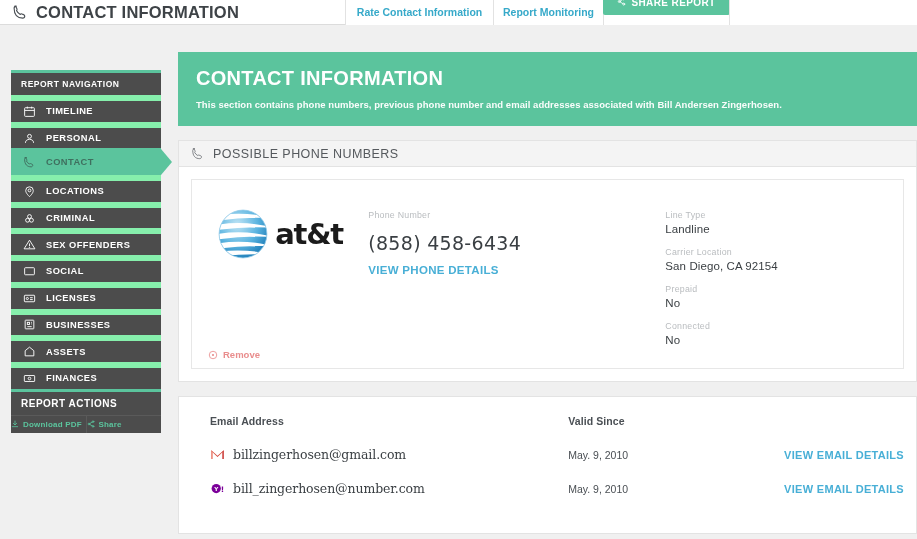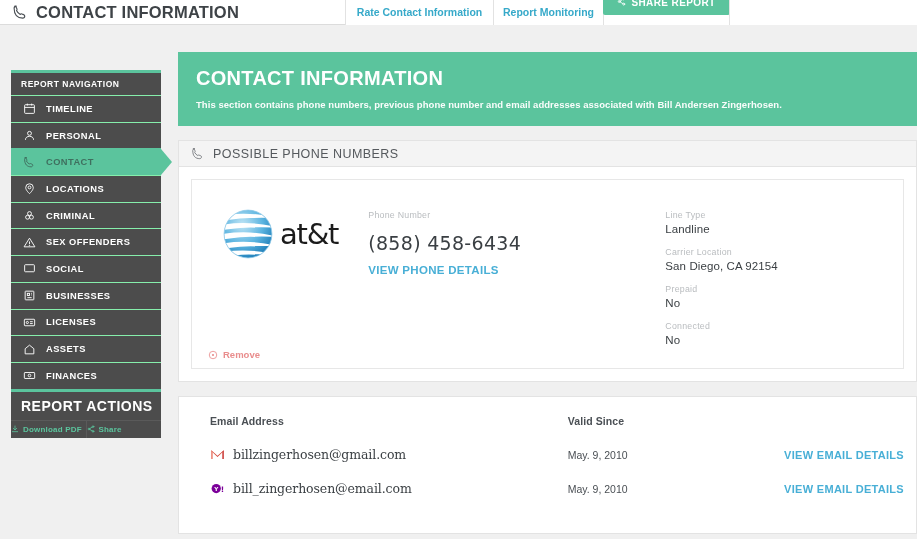--- a/index.html
+++ b/index.html
@@ -71,21 +71,21 @@
   }
   .sb-head {
     font-size: 8.5px; font-weight: bold; color: #ffffff;
     letter-spacing: .5px; padding: 6px 0 6px 10px;
     background: #4c4c4c;
   }
   .sb-item {
     display: flex; align-items: center; gap: 10px;
     height: 26.7px; padding-left: 11px;
     color: #ffffff; font-size: 9.3px; font-weight: bold; letter-spacing: .45px;
-    border-top: 1px solid #86efac;
+    border-top: 6px solid #86efac;
     background: #4c4c4c;
     cursor: pointer; position: relative;
   }
   .sb-item .sb-ico {
     width: 14px; height: 14px; flex: 0 0 14px;
     display: flex; align-items: center; justify-content: center;
     color: #ffffff;
   }
   .sb-item.active {
     background: #5bc49d; color: #3f6f5f;
@@ -93,21 +93,21 @@
   }
   .sb-item.active .sb-ico { color: #3f6f5f; }
   .sb-item.active::after {
     content: ""; position: absolute; right: -11px; top: 0;
     width: 0; height: 0;
     border-top: 13.5px solid transparent;
     border-bottom: 13.5px solid transparent;
     border-left: 11px solid #5bc49d;
   }
   .sb-actions-head {
-    font-size: 14px; font-weight: bold; color: #ffffff;
+    font-size: 10px; font-weight: bold; color: #ffffff;
     letter-spacing: .5px; padding: 6px 0 6px 10px;
     background: #4c4c4c; border-top: 3px solid #5bc49d;
   }
   .sb-actions { display: flex; border-top: 1px solid #5a5a5a; }
   .sb-act {
     flex: 1 1 0; display: flex; align-items: center; 
     gap: 4px; height: 17px;
     font-size: 8px; font-weight: bold; color: #5bc49d; letter-spacing: .2px;
     cursor: pointer; white-space: nowrap;
   }
@@ -139,21 +139,21 @@
 
   
   .phone-card {
     border: 1px solid #e7e7e7; background: #fff;
     display: flex; padding: 16px 0 10px 0; position: relative;
     min-height: 145px;
   }
   .pc-logo { width: 178px; display: flex; align-items: flex-start; justify-content: center; padding-top: 12px; }
   .att-logo { display: flex; align-items: center; gap: 6px; }
   .att-mark { width: 52px; height: 52px; flex: 0 0 52px; }
-  .att-word { font-size: 29px; font-weight: normal; color: #1b1b1b; letter-spacing: -1.2px; line-height: 1; font-family: "DejaVu Sans", sans-serif; }
+  .att-word { font-size: 29px; font-weight: bold; color: #1b1b1b; letter-spacing: -1.2px; line-height: 1; font-family: "DejaVu Sans", sans-serif; }
   .pc-mid { width: 300px; padding-top: 14px; }
   .fld-label { font-size: 8.8px; color: #b9bcbf; letter-spacing: .25px; margin-bottom: 3px; }
   .fld-big { font-size: 19px; color: #3a3f43; letter-spacing: .3px; font-family: "DejaVu Sans", sans-serif; margin-top: 12px; }
   .link-sm {
     display: inline-block; margin-top: 10px;
     font-size: 11.5px; font-weight: bold; color: #48afd6; letter-spacing: .3px; cursor: pointer;
   }
   .pc-right { padding-top: 14px; display: flex; flex-wrap: wrap; width: 240px; align-content: flex-start; }
   .pc-cell { width: 93px; margin-bottom: 12px; }
   .pc-cell.wide { width: 145px; }
@@ -287,40 +287,40 @@
         <svg viewBox="0 0 24 24" width="13" height="13" fill="none" stroke="currentColor" stroke-width="1.7">
             <rect x="3" y="5" width="18" height="13" rx="1.5"></rect>
           </svg>
       </span>
       <span>SOCIAL</span>
     </div>
 
     <div class="sb-item">
       <span class="sb-ico">
         <svg viewBox="0 0 24 24" width="13" height="13" fill="none" stroke="currentColor" stroke-width="1.7">
+            <rect x="2.5" y="6" width="19" height="12" rx="1.2"></rect>
+            <circle cx="8" cy="12" r="2"></circle>
+            <line x1="13" y1="10.5" x2="18" y2="10.5"></line>
+            <line x1="13" y1="14" x2="18" y2="14"></line>
+          </svg>
+      </span>
+      <span>LICENSES</span>
+    </div>
+
+    <div class="sb-item">
+      <span class="sb-ico">
+        <svg viewBox="0 0 24 24" width="13" height="13" fill="none" stroke="currentColor" stroke-width="1.7">
             <rect x="4" y="4" width="16" height="16" rx="1"></rect>
             <rect x="8" y="8" width="4" height="4"></rect>
             <line x1="8" y1="16" x2="16" y2="16"></line>
             <line x1="15" y1="8" x2="16.5" y2="8"></line>
             <line x1="15" y1="11" x2="16.5" y2="11"></line>
           </svg>
       </span>
       <span>BUSINESSES</span>
-    </div>
-
-    <div class="sb-item">
-      <span class="sb-ico">
-        <svg viewBox="0 0 24 24" width="13" height="13" fill="none" stroke="currentColor" stroke-width="1.7">
-            <rect x="2.5" y="6" width="19" height="12" rx="1.2"></rect>
-            <circle cx="8" cy="12" r="2"></circle>
-            <line x1="13" y1="10.5" x2="18" y2="10.5"></line>
-            <line x1="13" y1="14" x2="18" y2="14"></line>
-          </svg>
-      </span>
-      <span>LICENSES</span>
     </div>
 
     <div class="sb-item">
       <span class="sb-ico">
         <svg viewBox="0 0 24 24" width="13" height="13" fill="none" stroke="currentColor" stroke-width="1.7" stroke-linejoin="round">
             <path d="M4 10.5 12 4l8 6.5V20H4z"></path>
           </svg>
       </span>
       <span>ASSETS</span>
     </div>
@@ -477,21 +477,21 @@
             <tr>
               <td class="c-addr">
                 <div class="em-wrap">
                   <span class="em-ico">
                     <svg viewBox="0 0 24 24" width="15" height="15">
                       <circle cx="10" cy="12" r="7.4" fill="#7b0099"></circle>
                       <text x="10" y="16" font-size="9" font-family="DejaVu Sans, sans-serif" font-weight="bold" fill="#ffffff" text-anchor="middle">Y</text>
                       <text x="20" y="17" font-size="12" font-family="DejaVu Sans, sans-serif" font-weight="bold" fill="#7b0099" text-anchor="middle">!</text>
                     </svg>
                   </span>
-                  <span class="em-text">bill_zingerhosen@email.com</span>
+                  <span class="em-text">bill_zingerhosen@number.com</span>
                 </div>
               </td>
               <td><span class="em-since">May. 9, 2010</span></td>
               <td><span class="em-link">VIEW EMAIL DETAILS</span></td>
             </tr>
             <tr>
               <td class="c-addr">
                 
               </td>
               <td></td>

